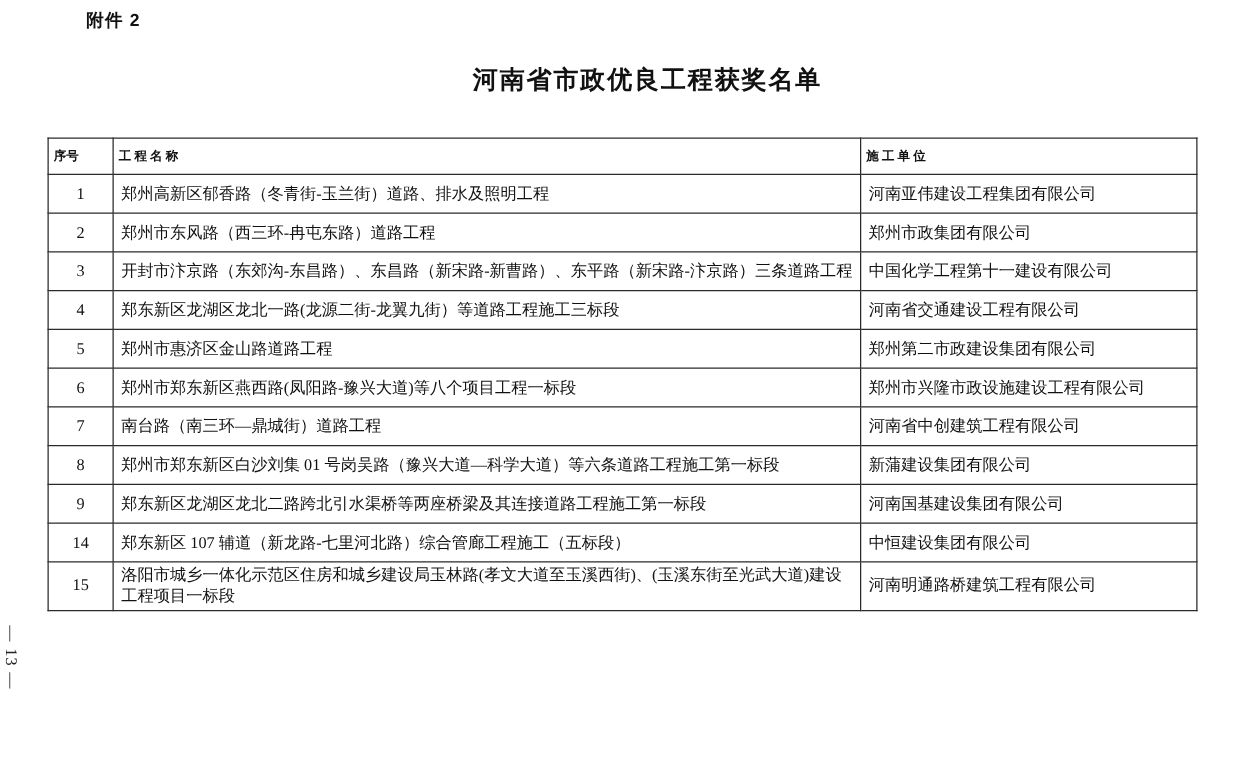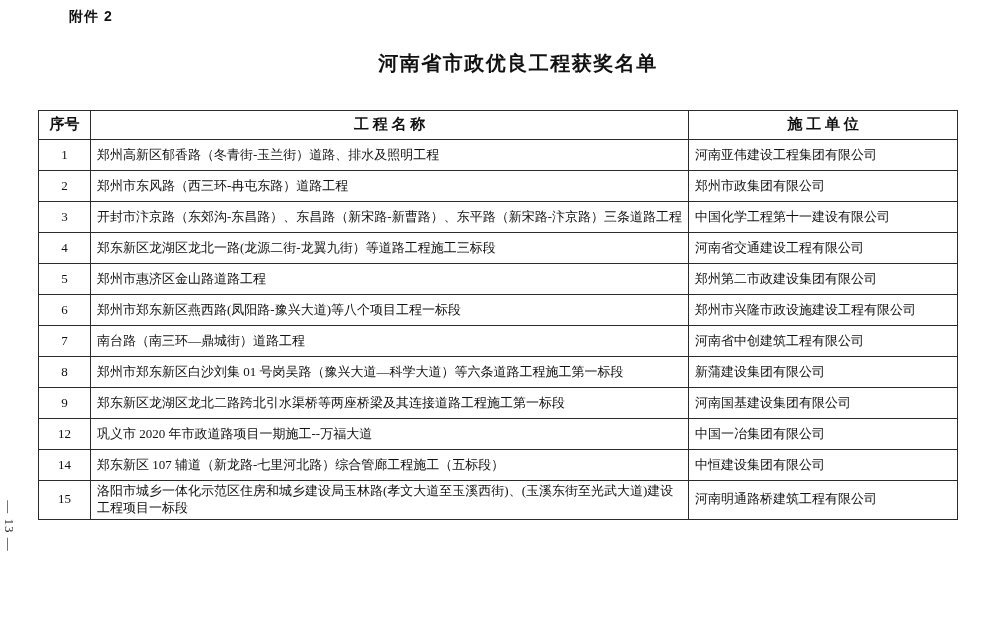--- a/index.html
+++ b/index.html
@@ -33,22 +33,22 @@
     border:1px solid #2b2b2b;
     font-size:13px;
     line-height:1.3;
     vertical-align:middle;
     padding:2px 6px;
     overflow:hidden;
   }
   table.awards th{
     height:24px;
     font-weight:700;
-    font-size:15px;
-    text-align:center;
+    font-size:10px;
+    text-align:left;
     padding:2px 4px;
   }
   table.awards td{height:26px;}
   td.col-index{text-align:center;font-family:"Liberation Serif","DejaVu Serif",serif;}
   td.col-project{text-align:left;}
   td.col-contractor{text-align:left;}
   .pagenum{
     position:absolute;
     left:-27px;top:518px;
     width:72px;
@@ -121,25 +121,20 @@
           <td class="col-index">8</td>
           <td class="col-project">郑州市郑东新区白沙刘集 01 号岗吴路（豫兴大道—科学大道）等六条道路工程施工第一标段</td>
           <td class="col-contractor">新蒲建设集团有限公司</td>
         </tr>
         <tr>
           <td class="col-index">9</td>
           <td class="col-project">郑东新区龙湖区龙北二路跨北引水渠桥等两座桥梁及其连接道路工程施工第一标段</td>
           <td class="col-contractor">河南国基建设集团有限公司</td>
         </tr>
         <tr>
-          <td class="col-index">12</td>
-          <td class="col-project">巩义市 2020 年市政道路项目一期施工--万福大道</td>
-          <td class="col-contractor">中国一冶集团有限公司</td>
-        </tr>
-        <tr>
           <td class="col-index">14</td>
           <td class="col-project">郑东新区 107 辅道（新龙路-七里河北路）综合管廊工程施工（五标段）</td>
           <td class="col-contractor">中恒建设集团有限公司</td>
         </tr>
         <tr>
           <td class="col-index">15</td>
           <td class="col-project">洛阳市城乡一体化示范区住房和城乡建设局玉林路(孝文大道至玉溪西街)、(玉溪东街至光武大道)建设工程项目一标段</td>
           <td class="col-contractor">河南明通路桥建筑工程有限公司</td>
         </tr>
       </tbody>

